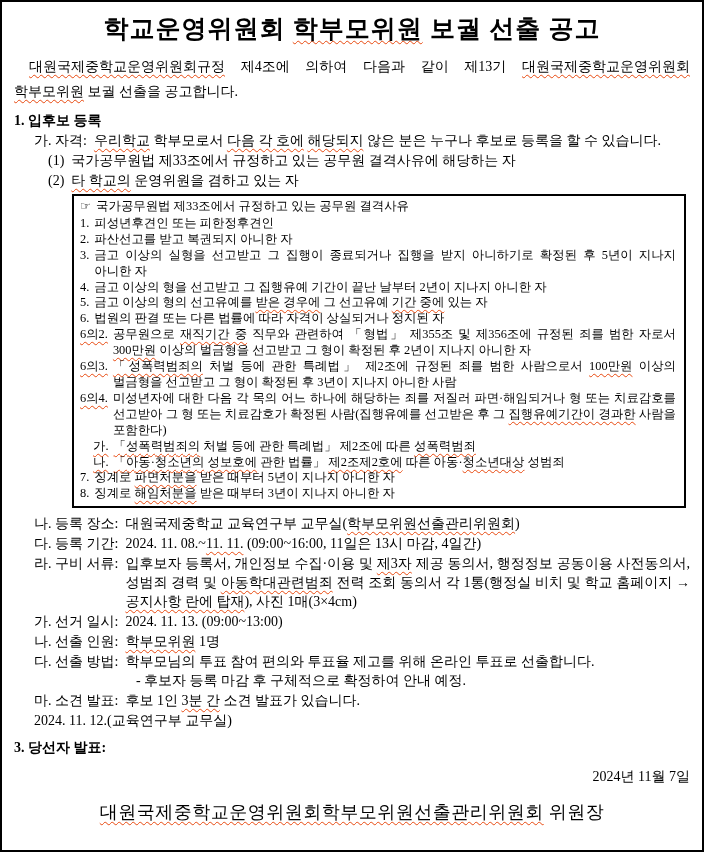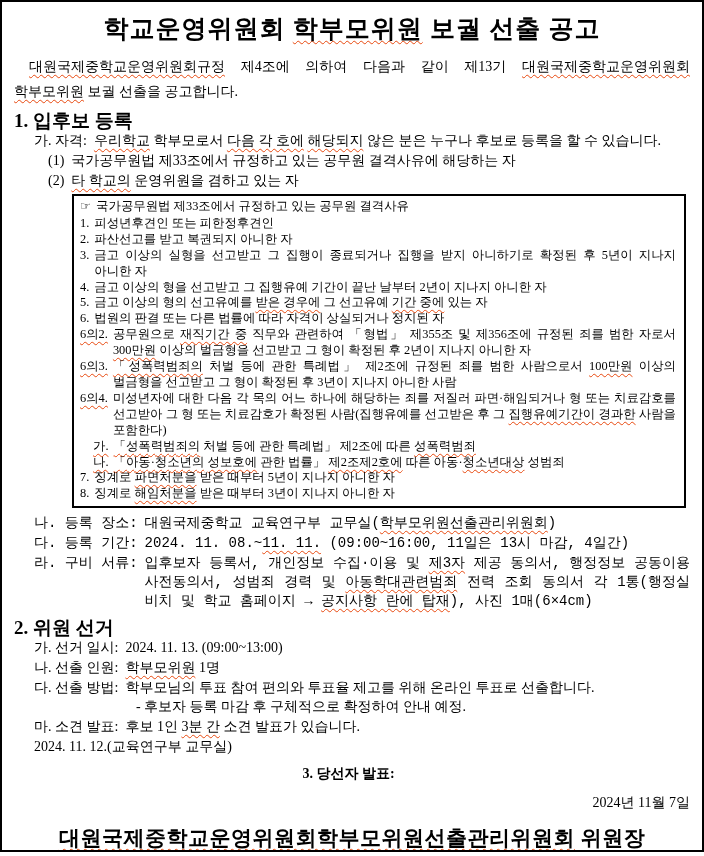--- a/index.html
+++ b/index.html
@@ -14,22 +14,22 @@
     padding:8px 12px 0 12px; overflow:hidden; background:#fff;
   }
   .title {
     text-align:center; font-weight:bold; font-size:25px; line-height:30px;
     margin-top:4px; letter-spacing:1px;
   }
   .intro {
     font-size:14px; line-height:25px; margin-top:10px;
     text-align:justify; text-indent:15px; word-break:keep-all;
   }
-  .sec-h { font-weight:bold; font-size:19px; line-height:19px; margin-top:7px; }
-  .row { display:flex; font-size:14px; line-height:19px; margin-top:1px;justify-content:center; }
+  .sec-h { font-weight:bold; font-size:14px; line-height:19px; margin-top:7px; }
+  .row { display:flex; font-size:14px; line-height:19px; margin-top:1px; }
   .lbl { white-space:pre; margin-right:7px; }
   .txt { flex:1; text-align:justify; word-break:keep-all; }
   .ind1 { margin-left:20px; }
   .ind2 { margin-left:34px; }
   .pre .txt { white-space:pre-wrap; text-align:left; }
   .bold { font-weight:bold; }
   .box {
     margin:4px 4px 6px 58px; border:2px solid #000;
     padding:3px 8px 4px 6px; font-size:12.4px; line-height:15.9px;
   }
@@ -37,25 +37,25 @@
   .box .lbl { margin-right:5px; }
   .box .sub { margin-left:13px; }
   .box .bx-head { margin-bottom:1px; }
   .wv {
     text-decoration:underline; text-decoration-style:wavy;
     text-decoration-color:#e8490f; text-decoration-thickness:1px;
     text-underline-offset:3px;
   }
   .date { text-align:right; font-size:14px; line-height:19px; margin-top:10px; }
   .signer {
-    text-align:center; font-size:21px; font-weight:bold; line-height:27px;
+    text-align:center; font-size:18px; font-weight:normal; line-height:27px;
     margin-top:13px; letter-spacing:0.5px;
   }
   .s3 { margin-top:8px; }
-  .post-box { margin-top:2px;font-family:Liberation Mono, monospace; }
+  .post-box { margin-top:2px; }
 </style>
 </head>
 <body>
 
 <div class="page">
 
   <div class="title"><span>학교운영위원회 </span><span class="wv">학부모위원</span><span> 보궐 선출 공고</span></div>
 
   <div class="intro"><span class="wv">대원국제중학교운영위원회규정</span><span> 제4조에 의하여 다음과 같이 제13기 </span><span class="wv">대원국제중학교운영위원회</span><span> </span><span class="wv">학부모위원</span><span> 보궐 선출을 공고합니다.</span></div>
 
@@ -160,25 +160,24 @@
         <span class="txt"><span>대원국제중학교 교육연구부 교무실(</span><span class="wv">학부모위원선출관리위원회</span><span>)</span></span>
       </div>
 
       <div class="row ind1">
         <span class="lbl"><span>다. 등록 기간:</span></span>
         <span class="txt"><span>2024. 11. 08.~</span><span class="wv">11. 11.</span><span> (09:00~16:00, 11일은 13시 마감, 4일간)</span></span>
       </div>
 
       <div class="row ind1">
         <span class="lbl"><span>라. 구비 서류:</span></span>
-        <span class="txt"><span>입후보자 등록서, 개인정보 수집·이용 및 </span><span class="wv">제3자</span><span> 제공 동의서, 행정정보 공동이용 사전동의서, 성범죄 경력 및 </span><span class="wv">아동학대관련범죄</span><span> 전력 조회 동의서 각 1통(행정실 비치 및 학교 홈페이지 → </span><span class="wv">공지사항 란에 탑재</span><span>), 사진 1매(6×4cm)</span></span>
-      </div>
-    </div>
-
-  <div class="sec-h">2. 위원 선거</div>
+        <span class="txt"><span>입후보자 등록서, 개인정보 수집·이용 및 </span><span class="wv">제3자</span><span> 제공 동의서, 행정정보 공동이용 사전동의서, 성범죄 경력 및 </span><span class="wv">아동학대관련범죄</span><span> 전력 조회 동의서 각 1통(행정실 비치 및 학교 홈페이지 → </span><span class="wv">공지사항 란에 탑재</span><span>), 사진 1매(3×4cm)</span></span>
+      </div>
+    </div>
+
 
   <div>
 
       <div class="row ind1">
         <span class="lbl"><span>가. 선거 일시:</span></span>
         <span class="txt"><span>2024. 11. 13. (09:00~13:00)</span></span>
       </div>
 
       <div class="row ind1">
         <span class="lbl"><span>나. 선출 인원:</span></span>

